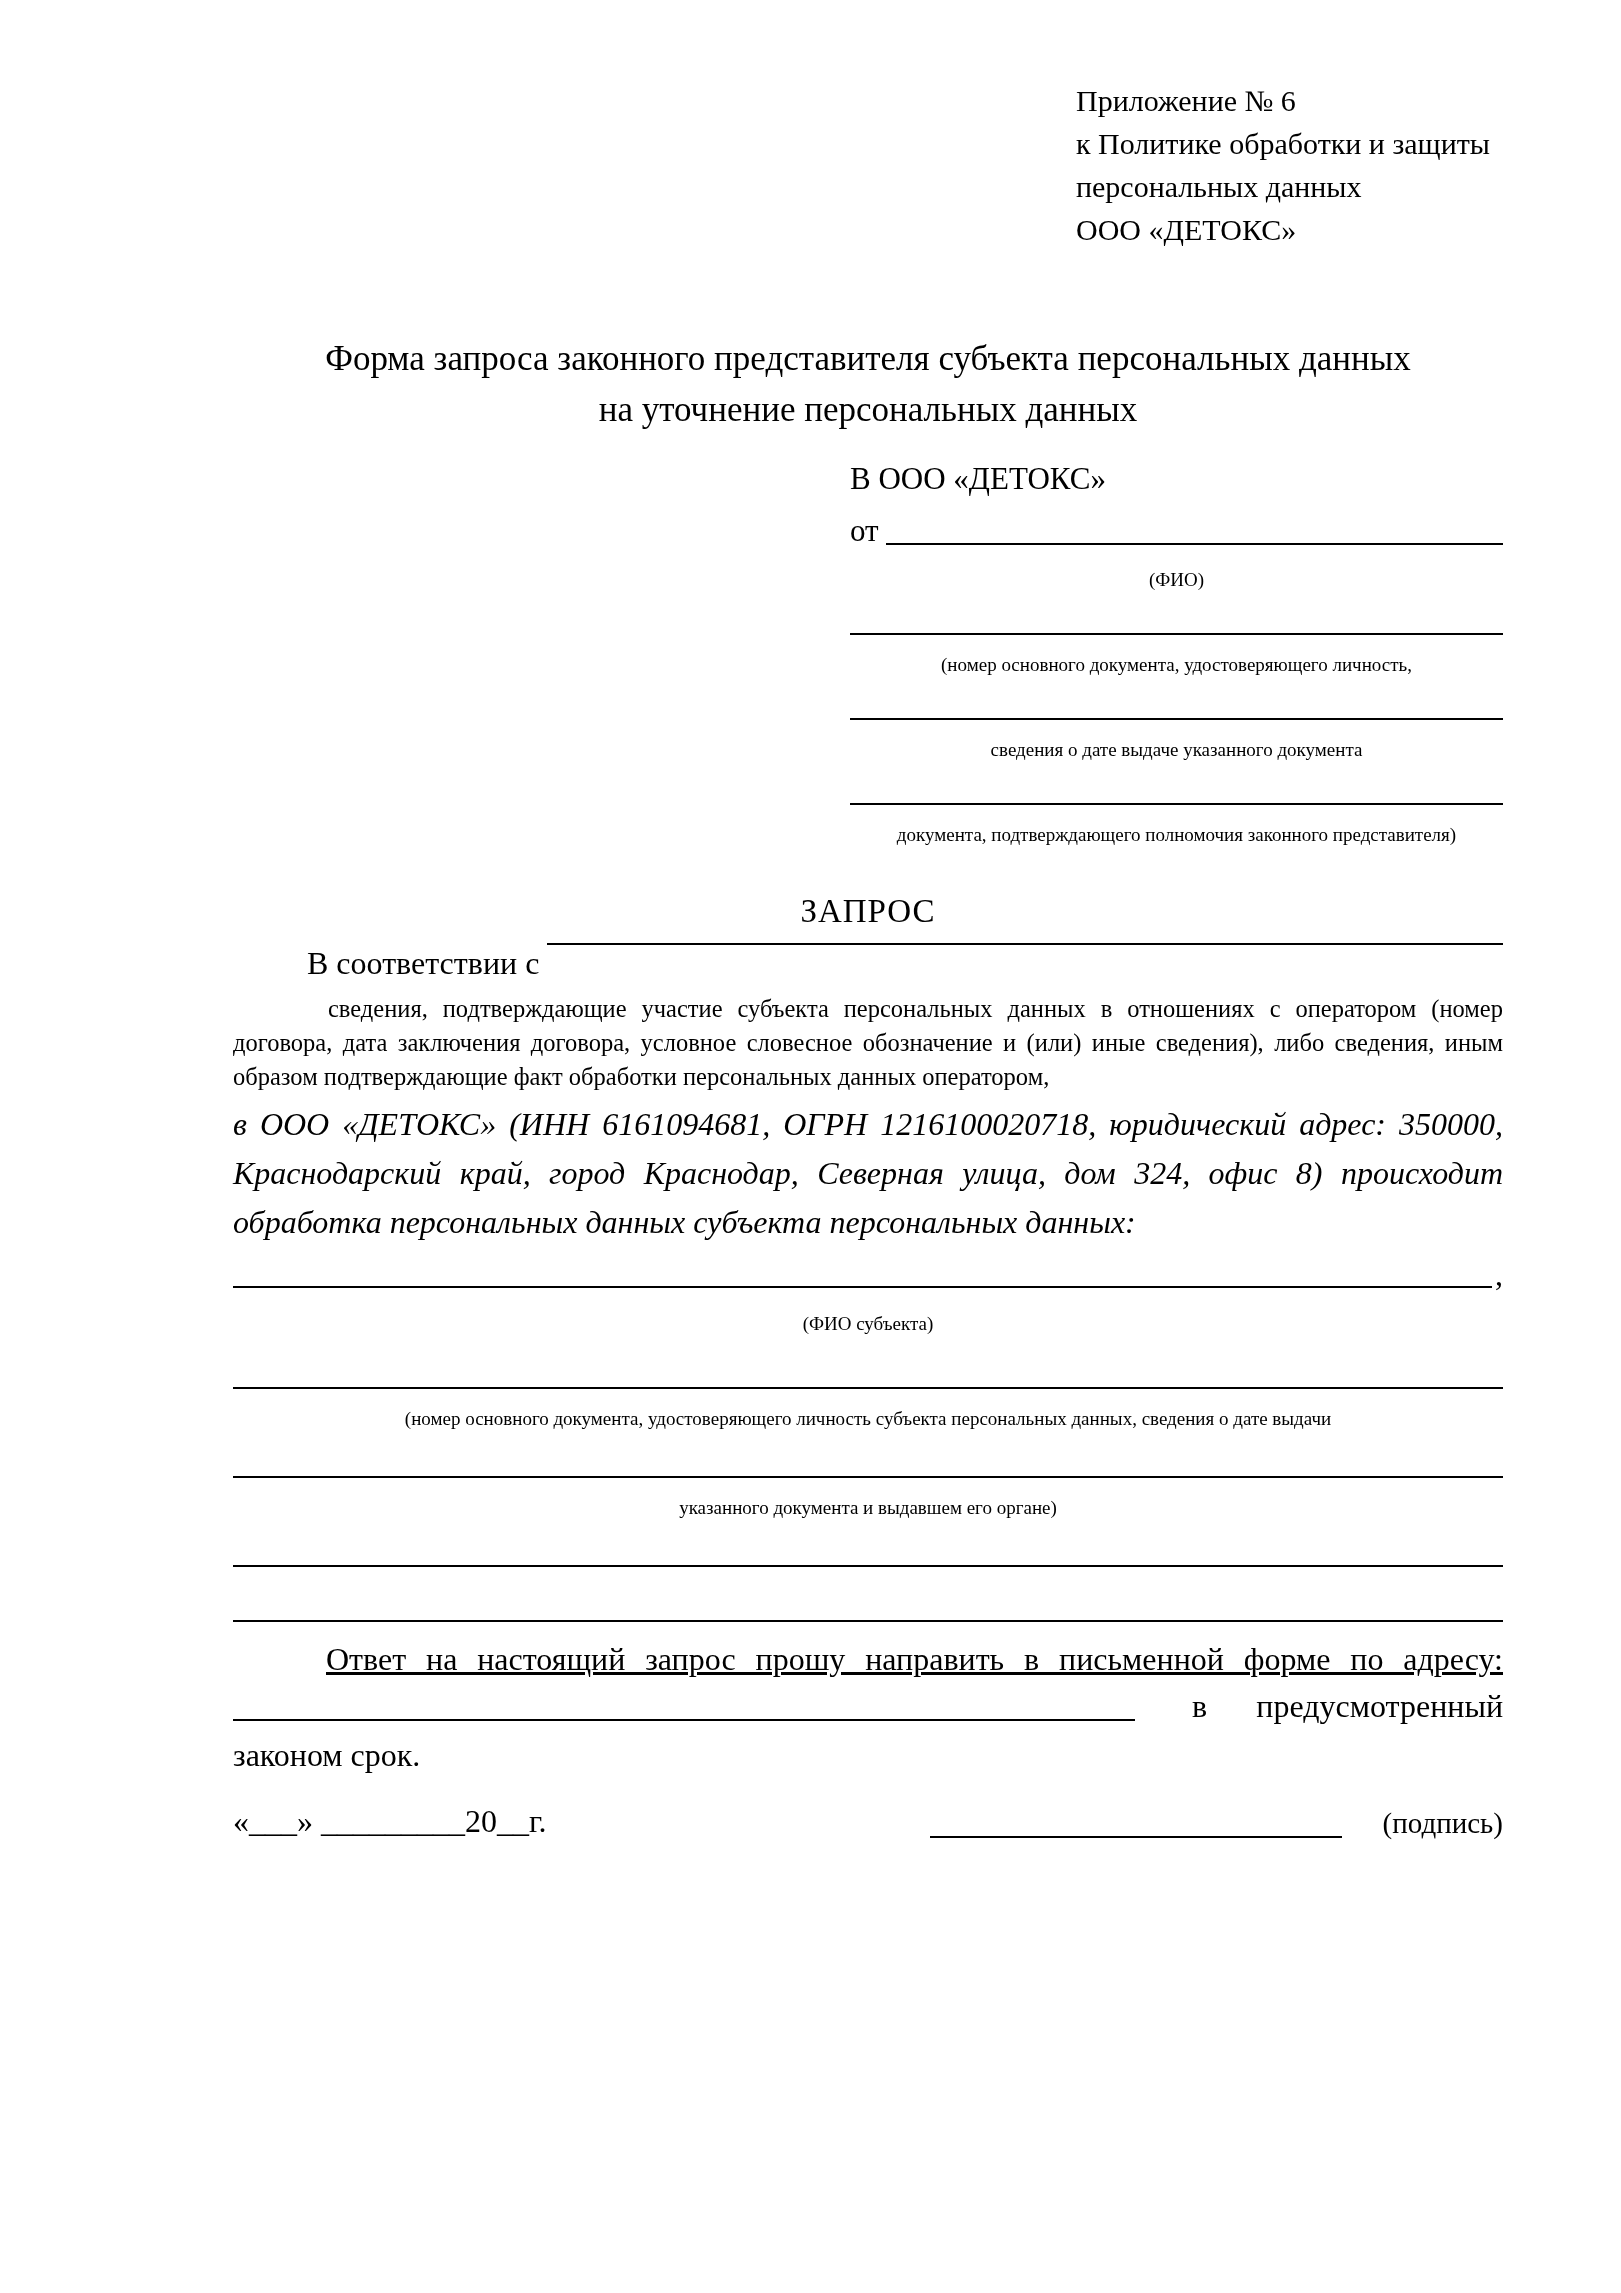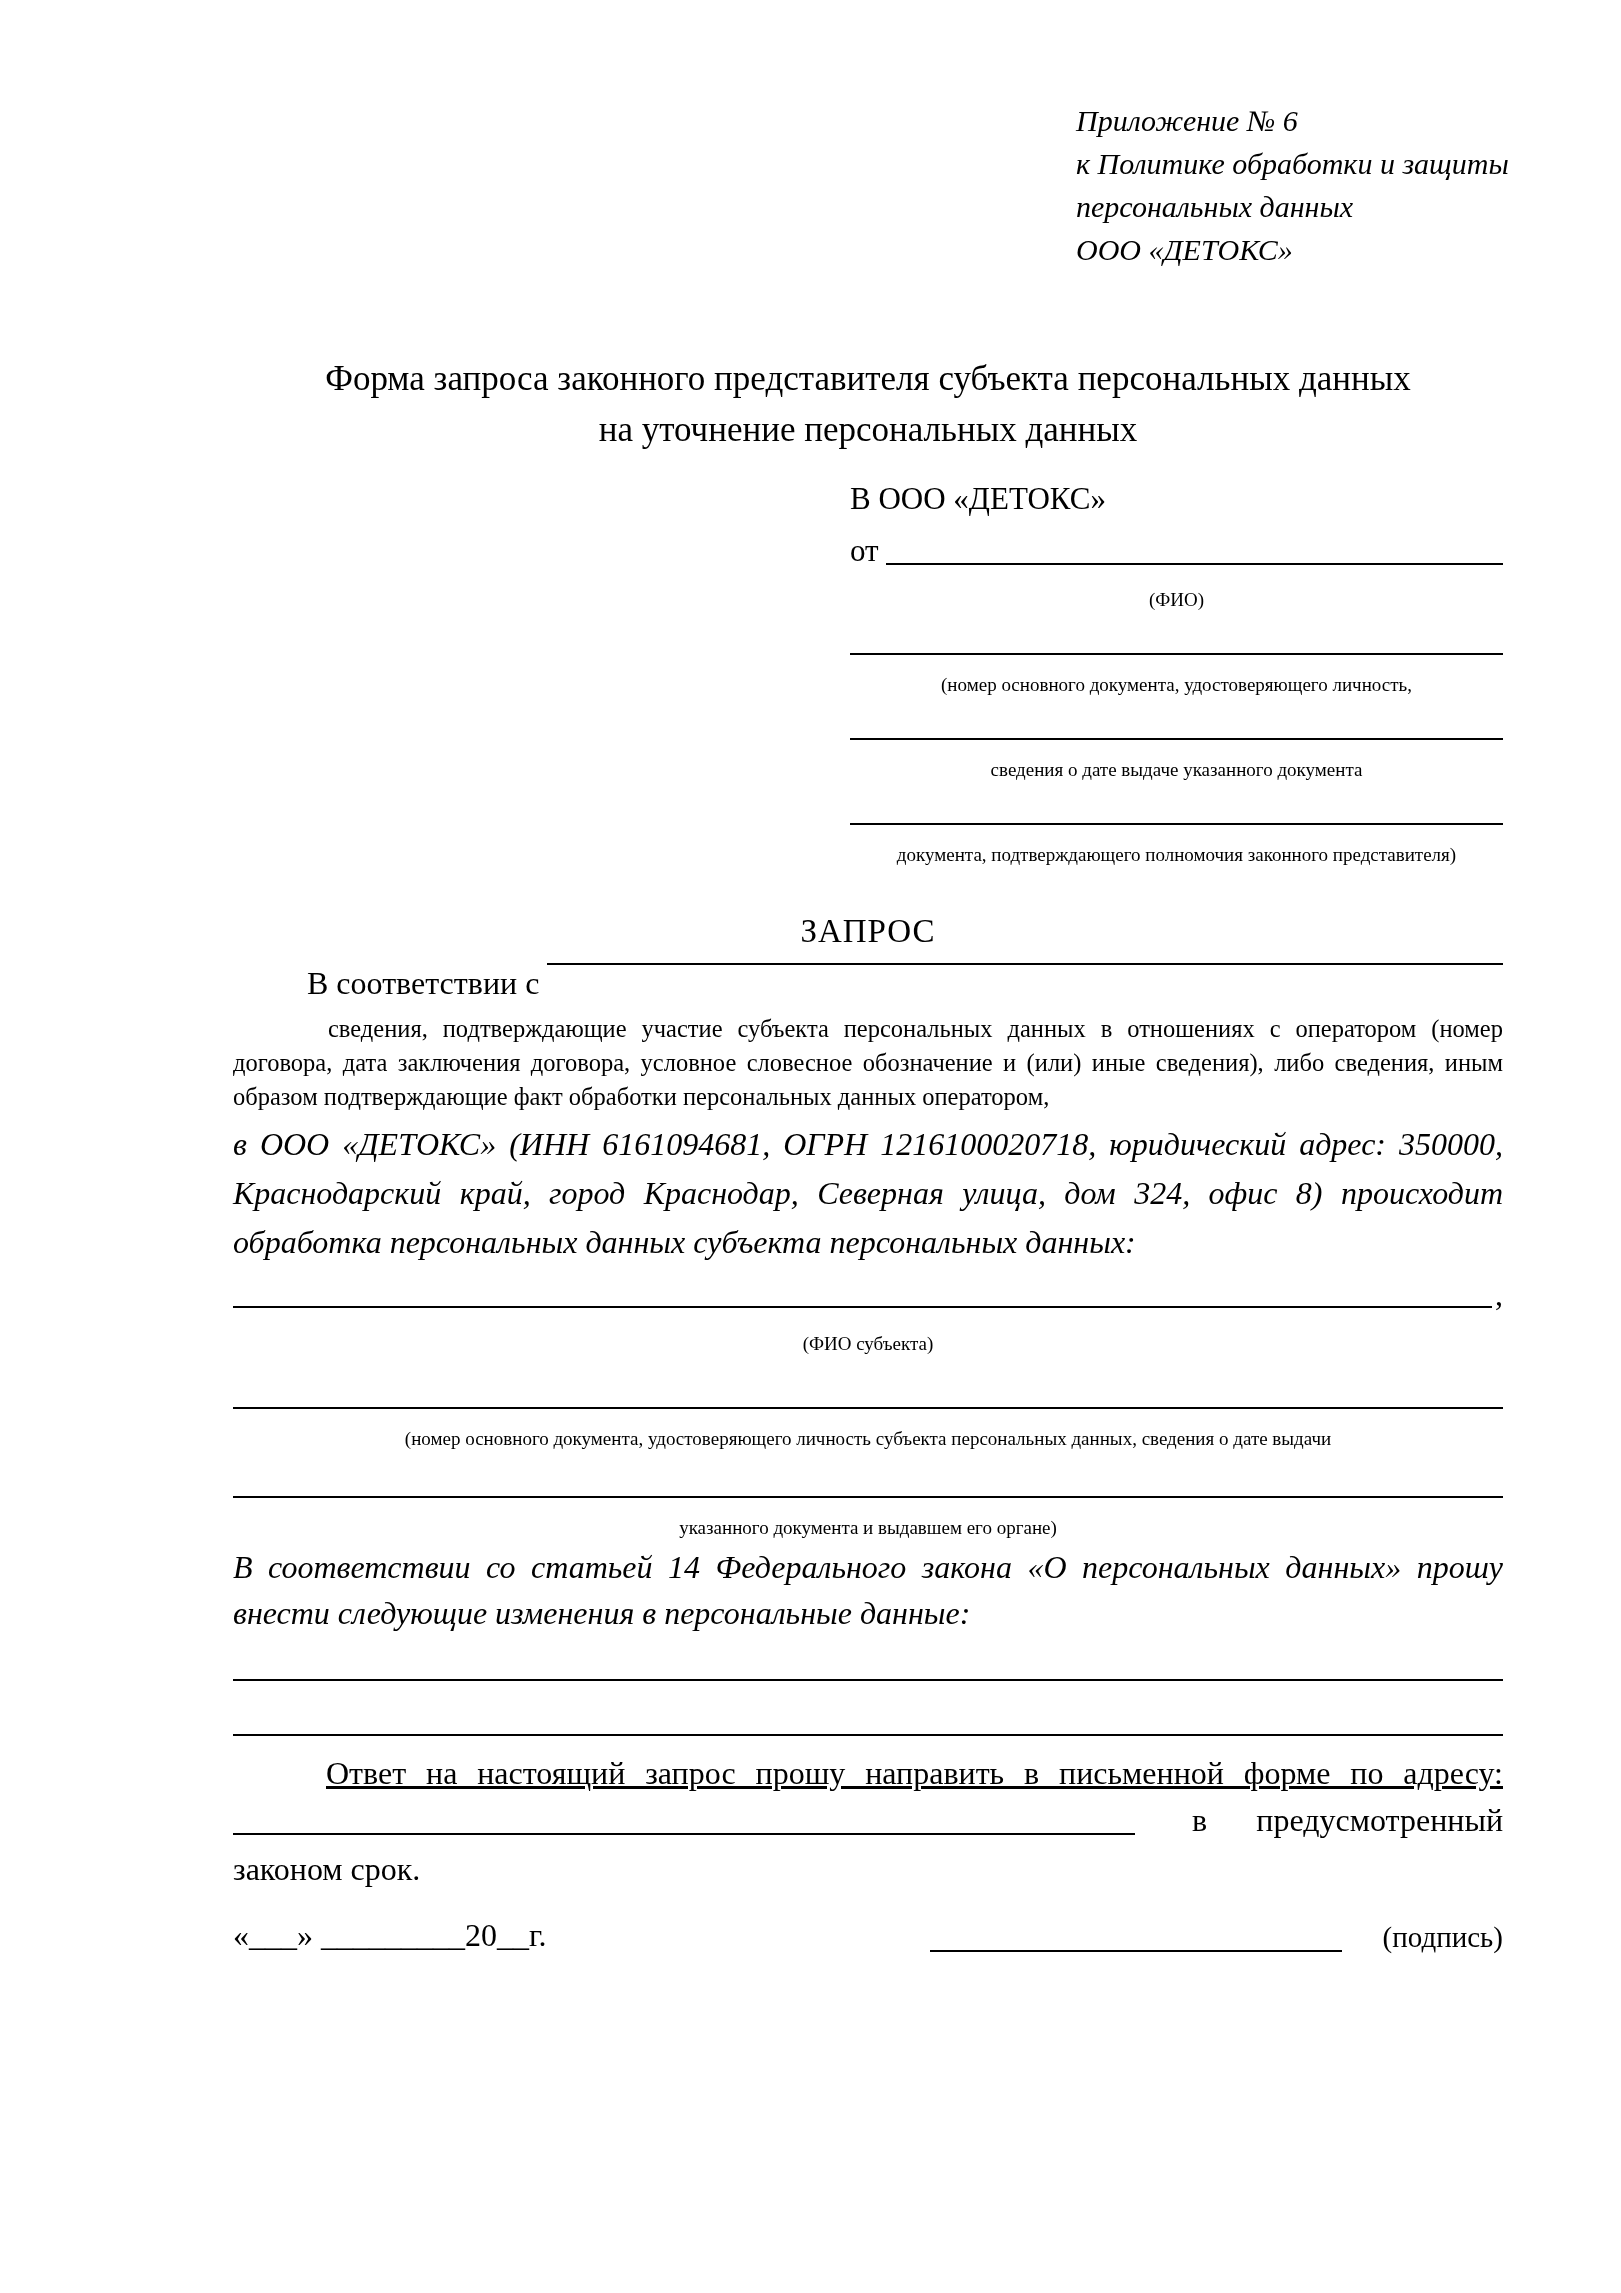--- a/index.html
+++ b/index.html
@@ -14,25 +14,24 @@
   }
   .content {
     position:absolute;
     left:233px; top:0;
     width:1270px;
   }
 
   
   .annex {
     margin-left:843px;
-    padding-top:99px;
+    padding-top:79px;
     font-size:30px;
     line-height:43px;
     white-space:nowrap;
-    font-style:italic;
   }
 
   
   .title {
     margin-top:82px;
     text-align:center;
     font-size:35px;
     font-weight:normal;
     line-height:51px;
   }
@@ -191,21 +190,20 @@
     <div class="pair2">
       <div class="bline"></div>
       <div class="cap">(номер основного документа, удостоверяющего личность субъекта персональных данных, сведения о дате выдачи</div>
     </div>
 
     <div class="pair3">
       <div class="bline"></div>
       <div class="cap">указанного документа и выдавшем его органе)</div>
     </div>
 
-    <div class="bodypar article">В соответствии со статьей 14 Федерального закона «О персональных данных» прошу внести следующие изменения в персональные данные:</div>
 
     <div class="blankline1"></div>
     <div class="blankline2"></div>
 
     <div class="answer1">Ответ на настоящий запрос прошу направить в письменной форме по адресу:</div>
     <div class="answer2">
       <span class="arule"></span>
       <span class="aright">
         <span>в</span>
         <span>предусмотренный</span>

